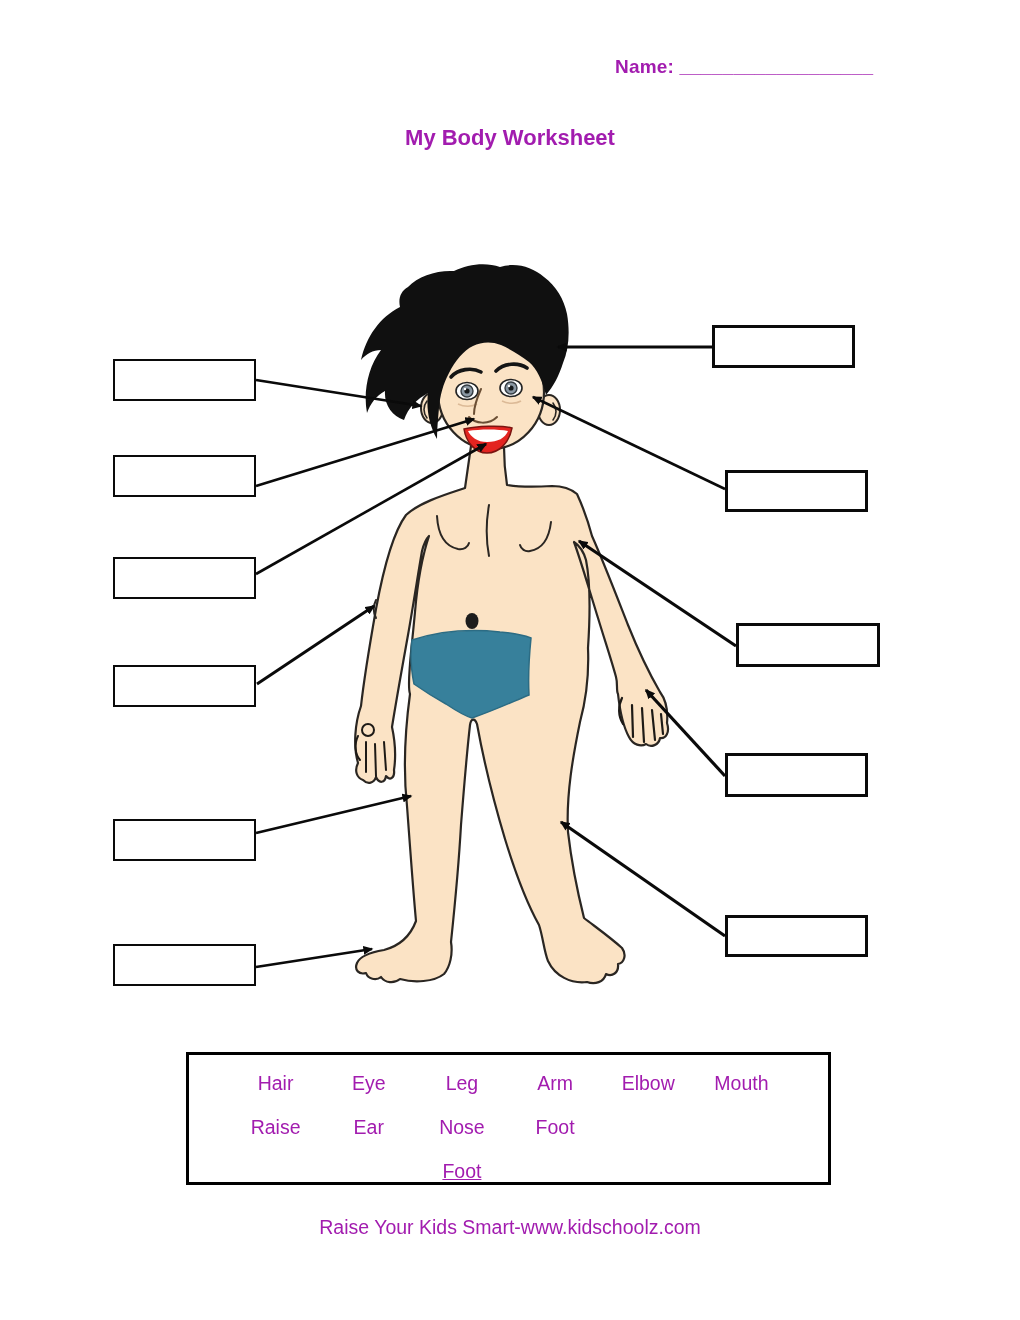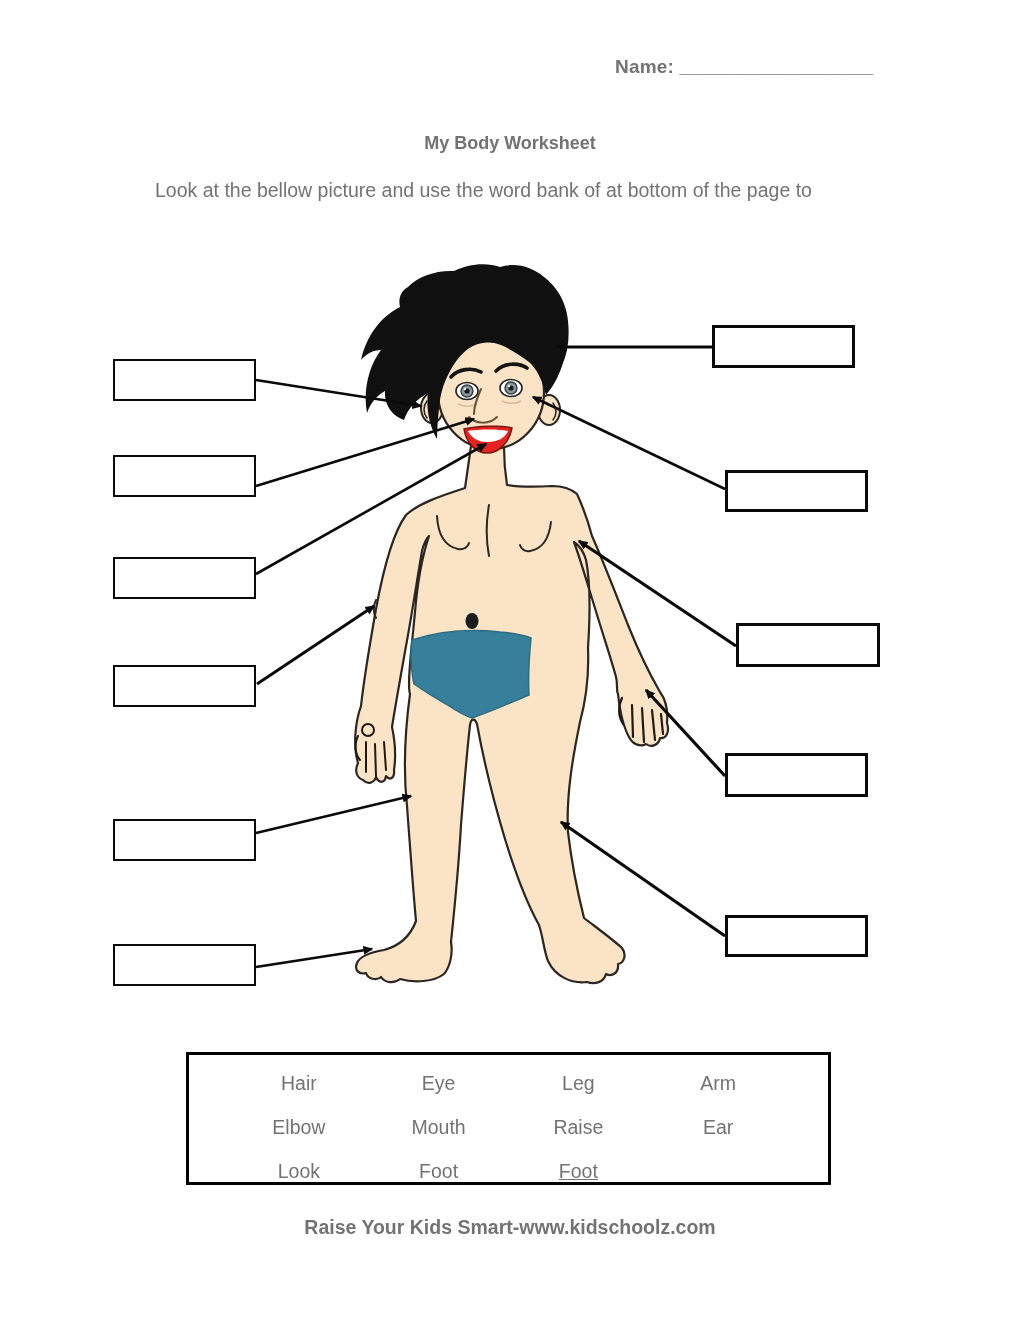--- a/index.html
+++ b/index.html
@@ -1,59 +1,58 @@
 <!DOCTYPE html>
 <html><head>
 <meta charset="utf-8">
 <style>
   html,body { margin:0; padding:0; background:#ffffff; }
   .page {
     position:relative; width:1020px; height:1320px; background:#ffffff;
-    font-family:"Liberation Sans", sans-serif; color:#737373; overflow:hidden;
+    font-family:"Liberation Sans", sans-serif; color:#a21caf; overflow:hidden;
   }
   .name-line {
     position:absolute; left:615px; top:56px;
     font-size:19px; font-weight:bold; letter-spacing:.2px; white-space:pre;
   }
   .title {
     position:absolute; left:0; top:125px; width:100%;
-    text-align:center; font-size:18px; font-weight:bold;margin-top:8px;
+    text-align:center; font-size:22px; font-weight:bold;
   }
   .instructions {
     position:absolute; left:155px; top:174px; width:720px;
     font-size:19.5px; line-height:33px;
   }
   .svg-layer { position:absolute; left:0; top:0; }
   .labelbox {
     position:absolute; width:143px; height:42px; box-sizing:border-box;
     background:#ffffff; border:2.6px solid #0a0a0a;
   }
   .labelbox.thick { border-width:3.2px; }
   .wordbank {
     position:absolute; left:186px; top:1052px; width:645px; height:133px;
     box-sizing:border-box; border:3px solid #000000;
-    display:grid; grid-template-columns:repeat(4,1fr);
+    display:grid; grid-template-columns:repeat(6,1fr);
     padding:6px 40px 0 40px; align-content:start;
   }
   .wb-cell { text-align:center; font-size:19.5px; height:44px; line-height:44px; }
   .wb-foot { grid-column:3;text-decoration:underline; }
   .footer {
     position:absolute; left:0; top:1216px; width:100%;
-    text-align:center; font-size:19.5px;font-weight:bold;
+    text-align:center; font-size:19.5px;
   }
 </style>
 </head>
 <body>
 
 <div class="page">
 
   <div class="name-line">Name: __________________</div>
   <div class="title">My Body Worksheet</div>
   <div class="instructions">
-    <div>Look at the bellow picture and use the word bank of at bottom of the page to</div>
   </div>
 
   <svg class="svg-layer" width="1020" height="1320" viewBox="0 0 1020 1320">
     <defs>
       <marker id="ah" markerWidth="11" markerHeight="9" refX="8.6" refY="4.5" orient="auto" markerUnits="userSpaceOnUse">
         <path d="M0,0 L10,4.5 L0,9 Z" fill="#0a0a0a"></path>
       </marker>
     </defs>
 
     <g>
@@ -242,20 +241,20 @@
 
   <div class="wordbank">
     <span class="wb-cell">Hair</span>
     <span class="wb-cell">Eye</span>
     <span class="wb-cell">Leg</span>
     <span class="wb-cell">Arm</span>
     <span class="wb-cell">Elbow</span>
     <span class="wb-cell">Mouth</span>
     <span class="wb-cell">Raise</span>
     <span class="wb-cell">Ear</span>
-    <span class="wb-cell">Look</span>
+    <span class="wb-cell">Nose</span>
     <span class="wb-cell">Foot</span>
     <span class="wb-cell wb-foot">Foot</span>
   </div>
 
   <div class="footer">Raise Your Kids Smart-www.kidschoolz.com</div>
 
 </div>
 
 </body></html>

